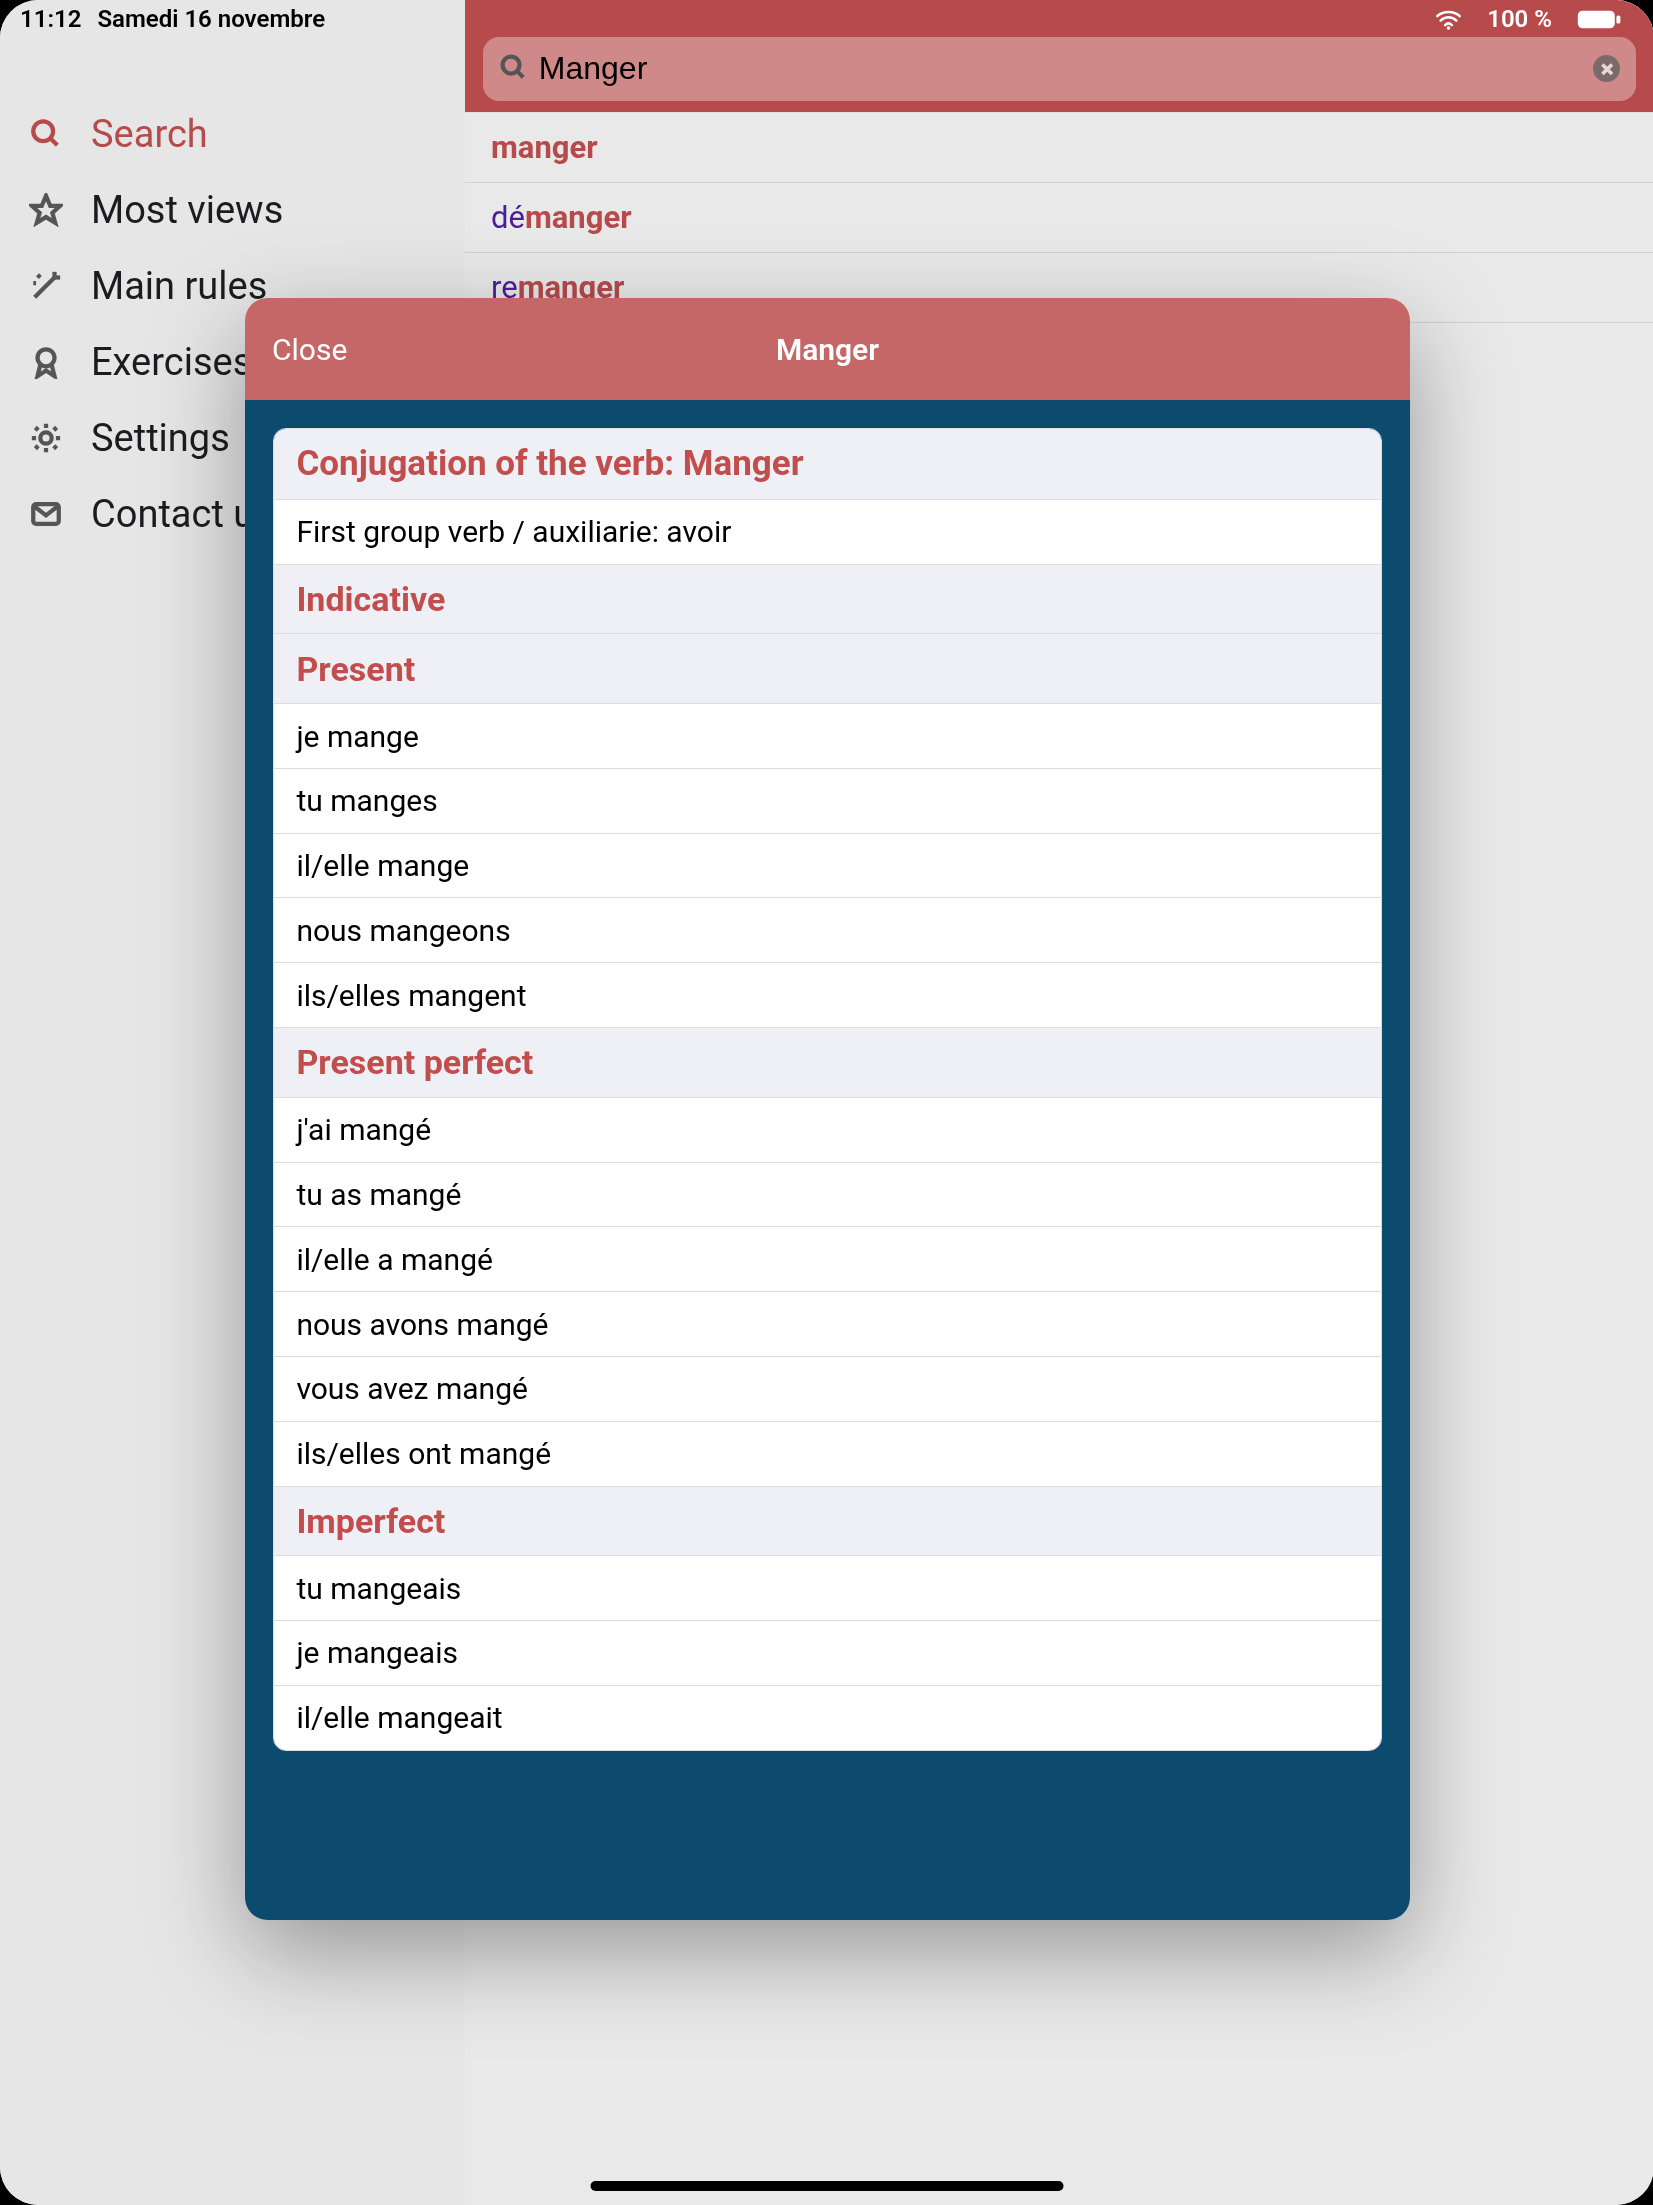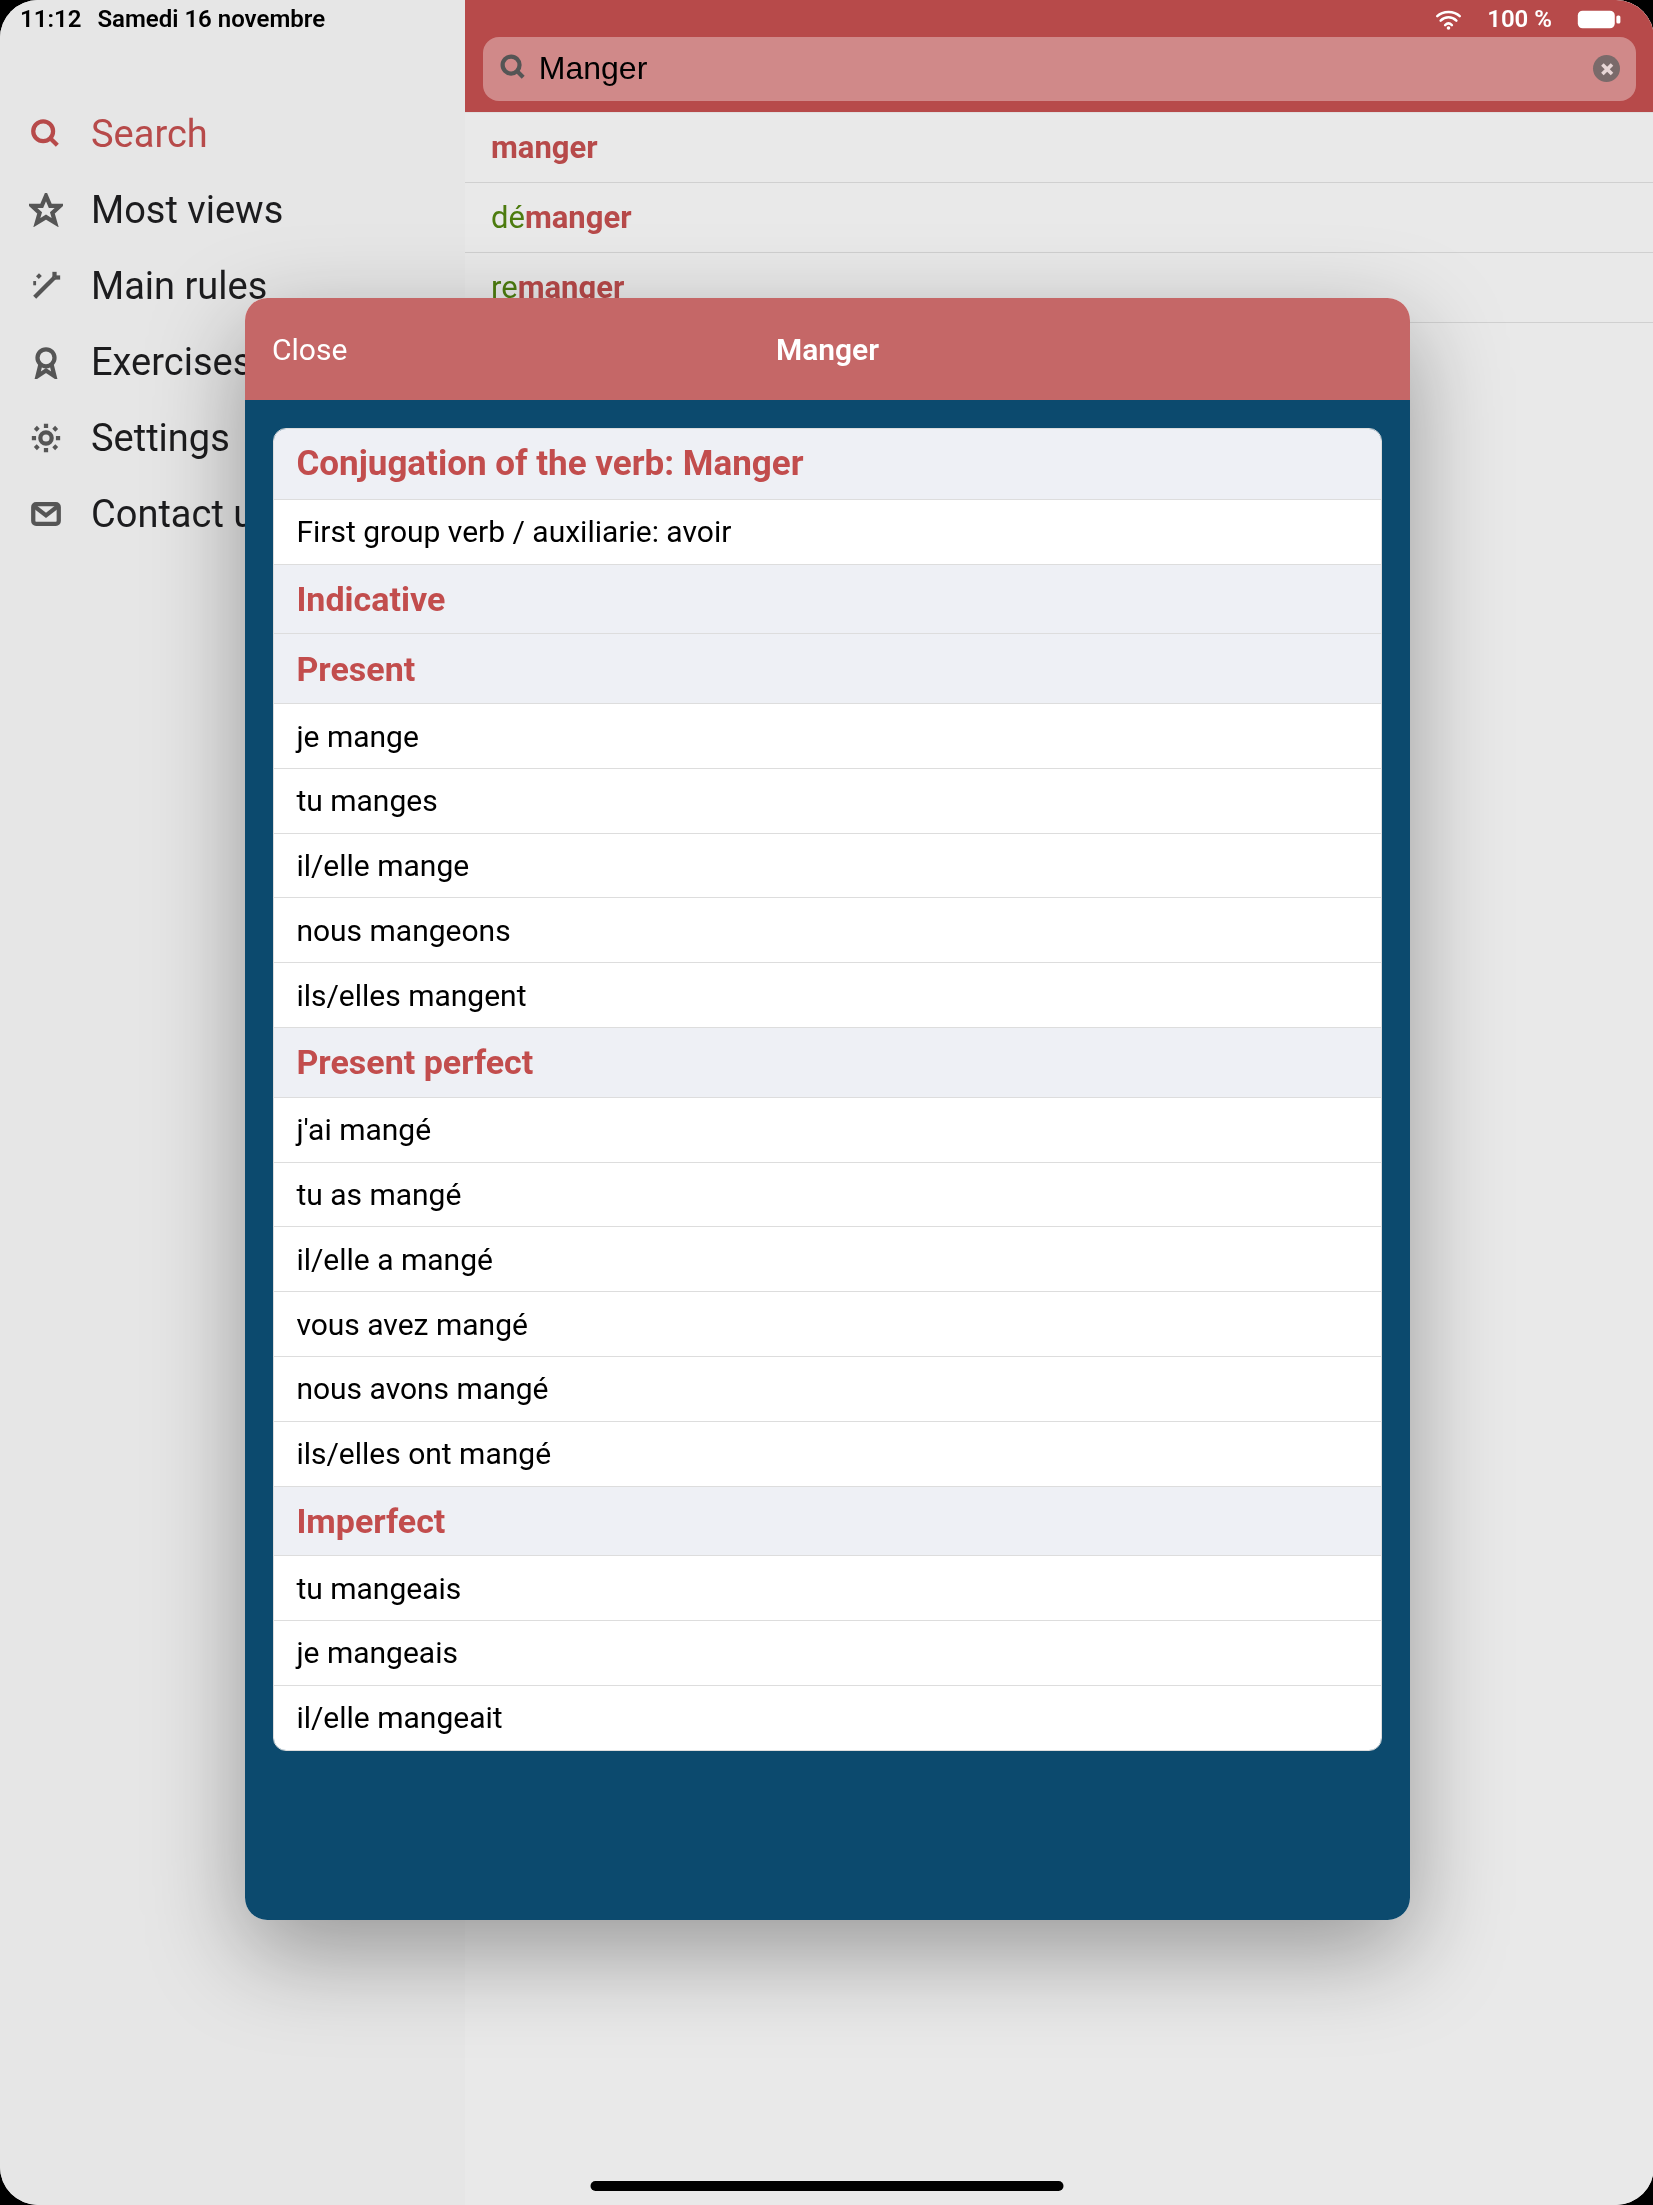--- a/index.html
+++ b/index.html
@@ -106,21 +106,21 @@
     border-top:1.6px solid rgba(0,0,0,0.04);
   }
   .result-row {
     padding: 16px 26px;
     font-size:31px;
     border-bottom:0.8px solid #d0d0d0;
     background:#e9e9e9;
     cursor:pointer;
   }
   .result-row .hl { color:#b74a4a; font-weight:700; }
-  .result-row .pre { color:#4d7c0f; font-weight:400; }
+  .result-row .pre { color:#4c1d95; font-weight:400; }
 
   
   .modal-backdrop {
     position:absolute;
     inset:0;
     z-index:10;
     pointer-events:none;
   }
   .modal {
     position:absolute;
@@ -332,22 +332,22 @@
           <div class="plain-row">je mange</div>
           <div class="plain-row">tu manges</div>
           <div class="plain-row">il/elle mange</div>
           <div class="plain-row">nous mangeons</div>
           <div class="plain-row">ils/elles mangent</div>
 
           <div class="section-header">Present perfect</div>
           <div class="plain-row">j'ai mangé</div>
           <div class="plain-row">tu as mangé</div>
           <div class="plain-row">il/elle a mangé</div>
+          <div class="plain-row">nous avons mangé</div>
           <div class="plain-row">vous avez mangé</div>
-          <div class="plain-row">nous avons mangé</div>
           <div class="plain-row">ils/elles ont mangé</div>
 
           <div class="section-header">Imperfect</div>
           <div class="plain-row">tu mangeais</div>
           <div class="plain-row">je mangeais</div>
           <div class="plain-row">il/elle mangeait</div>
         </div>
       </div>
     </div>
   </div>

